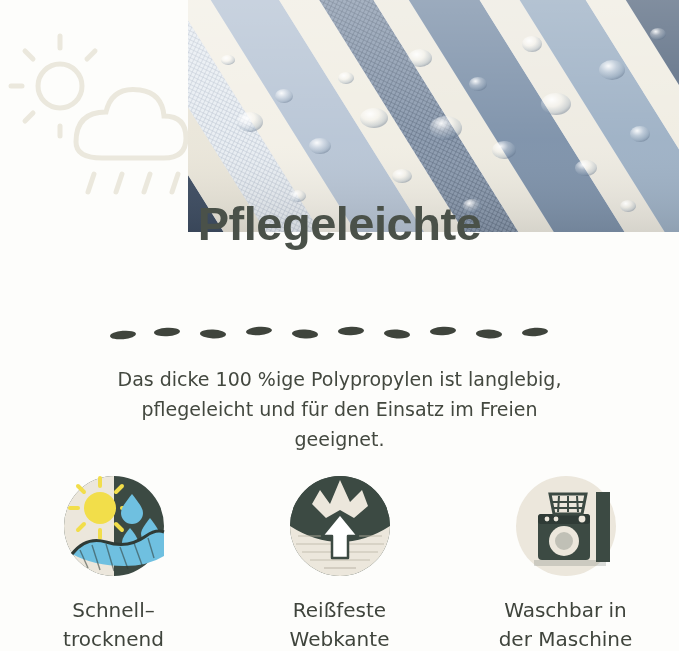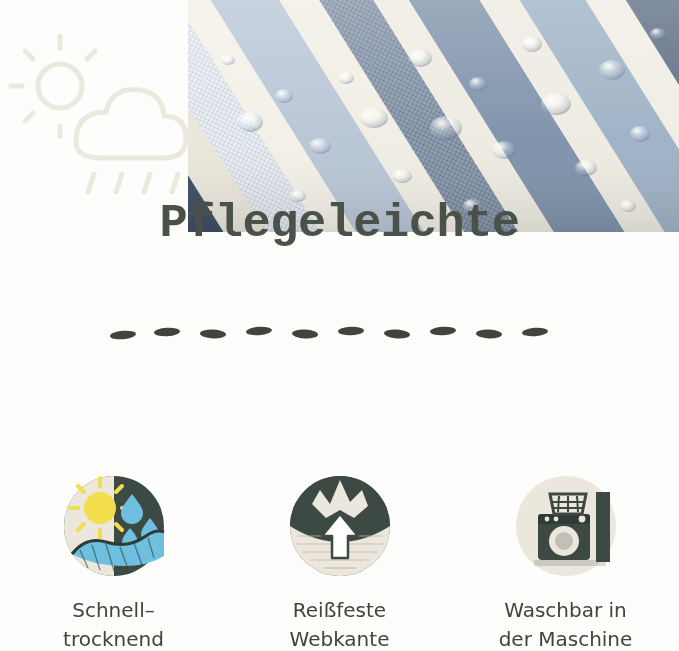--- a/index.html
+++ b/index.html
@@ -45,21 +45,21 @@
   .photo svg { display: block; }
 
   
   .headline {
     position: absolute;
     left: 0;
     top: 196px;
     width: 679px;
     text-align: center;
     color: #4a5149;
-    font-family: Liberation Mono, monospace;
+    font-family: Liberation Sans, sans-serif;
     font-weight: bold;
     font-size: 47px;
     line-height: 56px;
     letter-spacing: -0.5px;
   }
   .headline .l2 { display: block; }
 
   
   .divider {
     position: absolute;
@@ -228,20 +228,21 @@
         <ellipse cx="200" cy="12" rx="13" ry="4.4" transform="rotate(3 200 12)"></ellipse>
         <ellipse cx="246" cy="9" rx="13" ry="4.2" transform="rotate(-2 246 9)"></ellipse>
         <ellipse cx="292" cy="12" rx="13" ry="4.4" transform="rotate(4 292 12)"></ellipse>
         <ellipse cx="338" cy="9" rx="13" ry="4.2" transform="rotate(-3 338 9)"></ellipse>
         <ellipse cx="384" cy="12" rx="13" ry="4.4" transform="rotate(2 384 12)"></ellipse>
         <ellipse cx="430" cy="10" rx="13" ry="4.2" transform="rotate(-4 430 10)"></ellipse>
       </g>
     </svg>
   </div>
 
+  <div class="paragraph">Das dicke 100 %ige Polypropylen ist langlebig, pflegeleicht und für den Einsatz im Freien geeignet.</div>
 
   <div class="features">
 
     <div class="feature">
       <div class="feature-icon">
         <svg viewBox="0 0 112 112" width="112" height="112" xmlns="http://www.w3.org/2000/svg">
           <path d="M56 6 a50 50 0 0 1 0 100 a50 50 0 0 1 0 -100 z" fill="#3c4a43"></path>
           <path d="M56 6 a50 50 0 0 0 -50 50 a50 50 0 0 0 50 50 L56 6 z" fill="#ece7dc"></path>
 
           <g>

